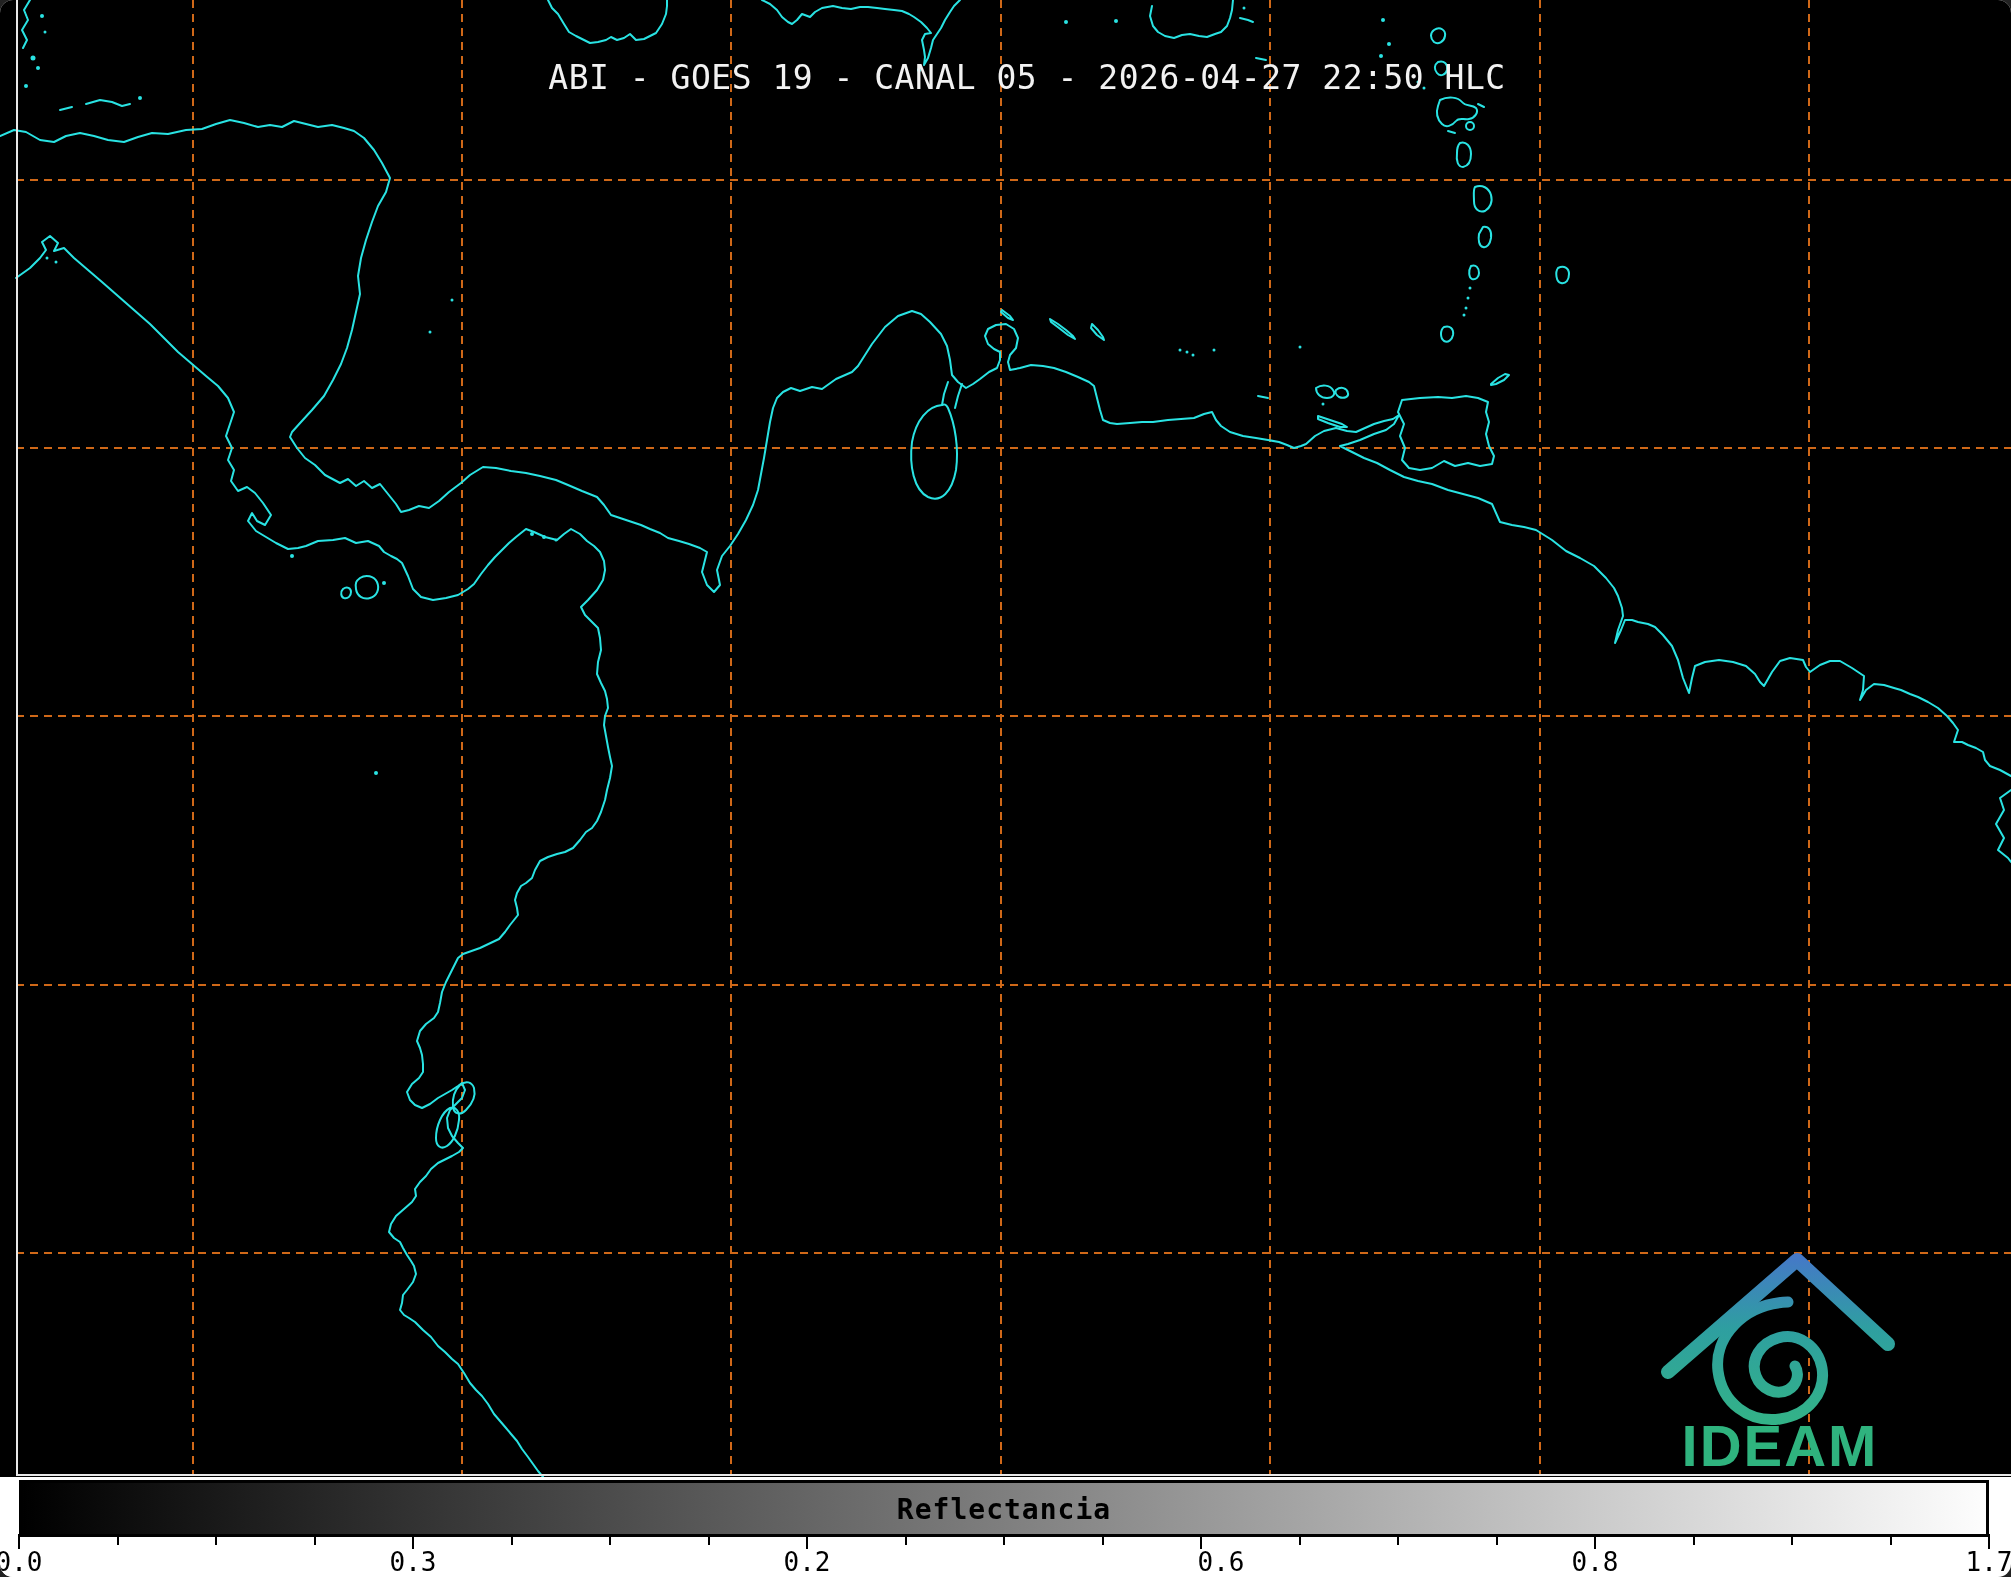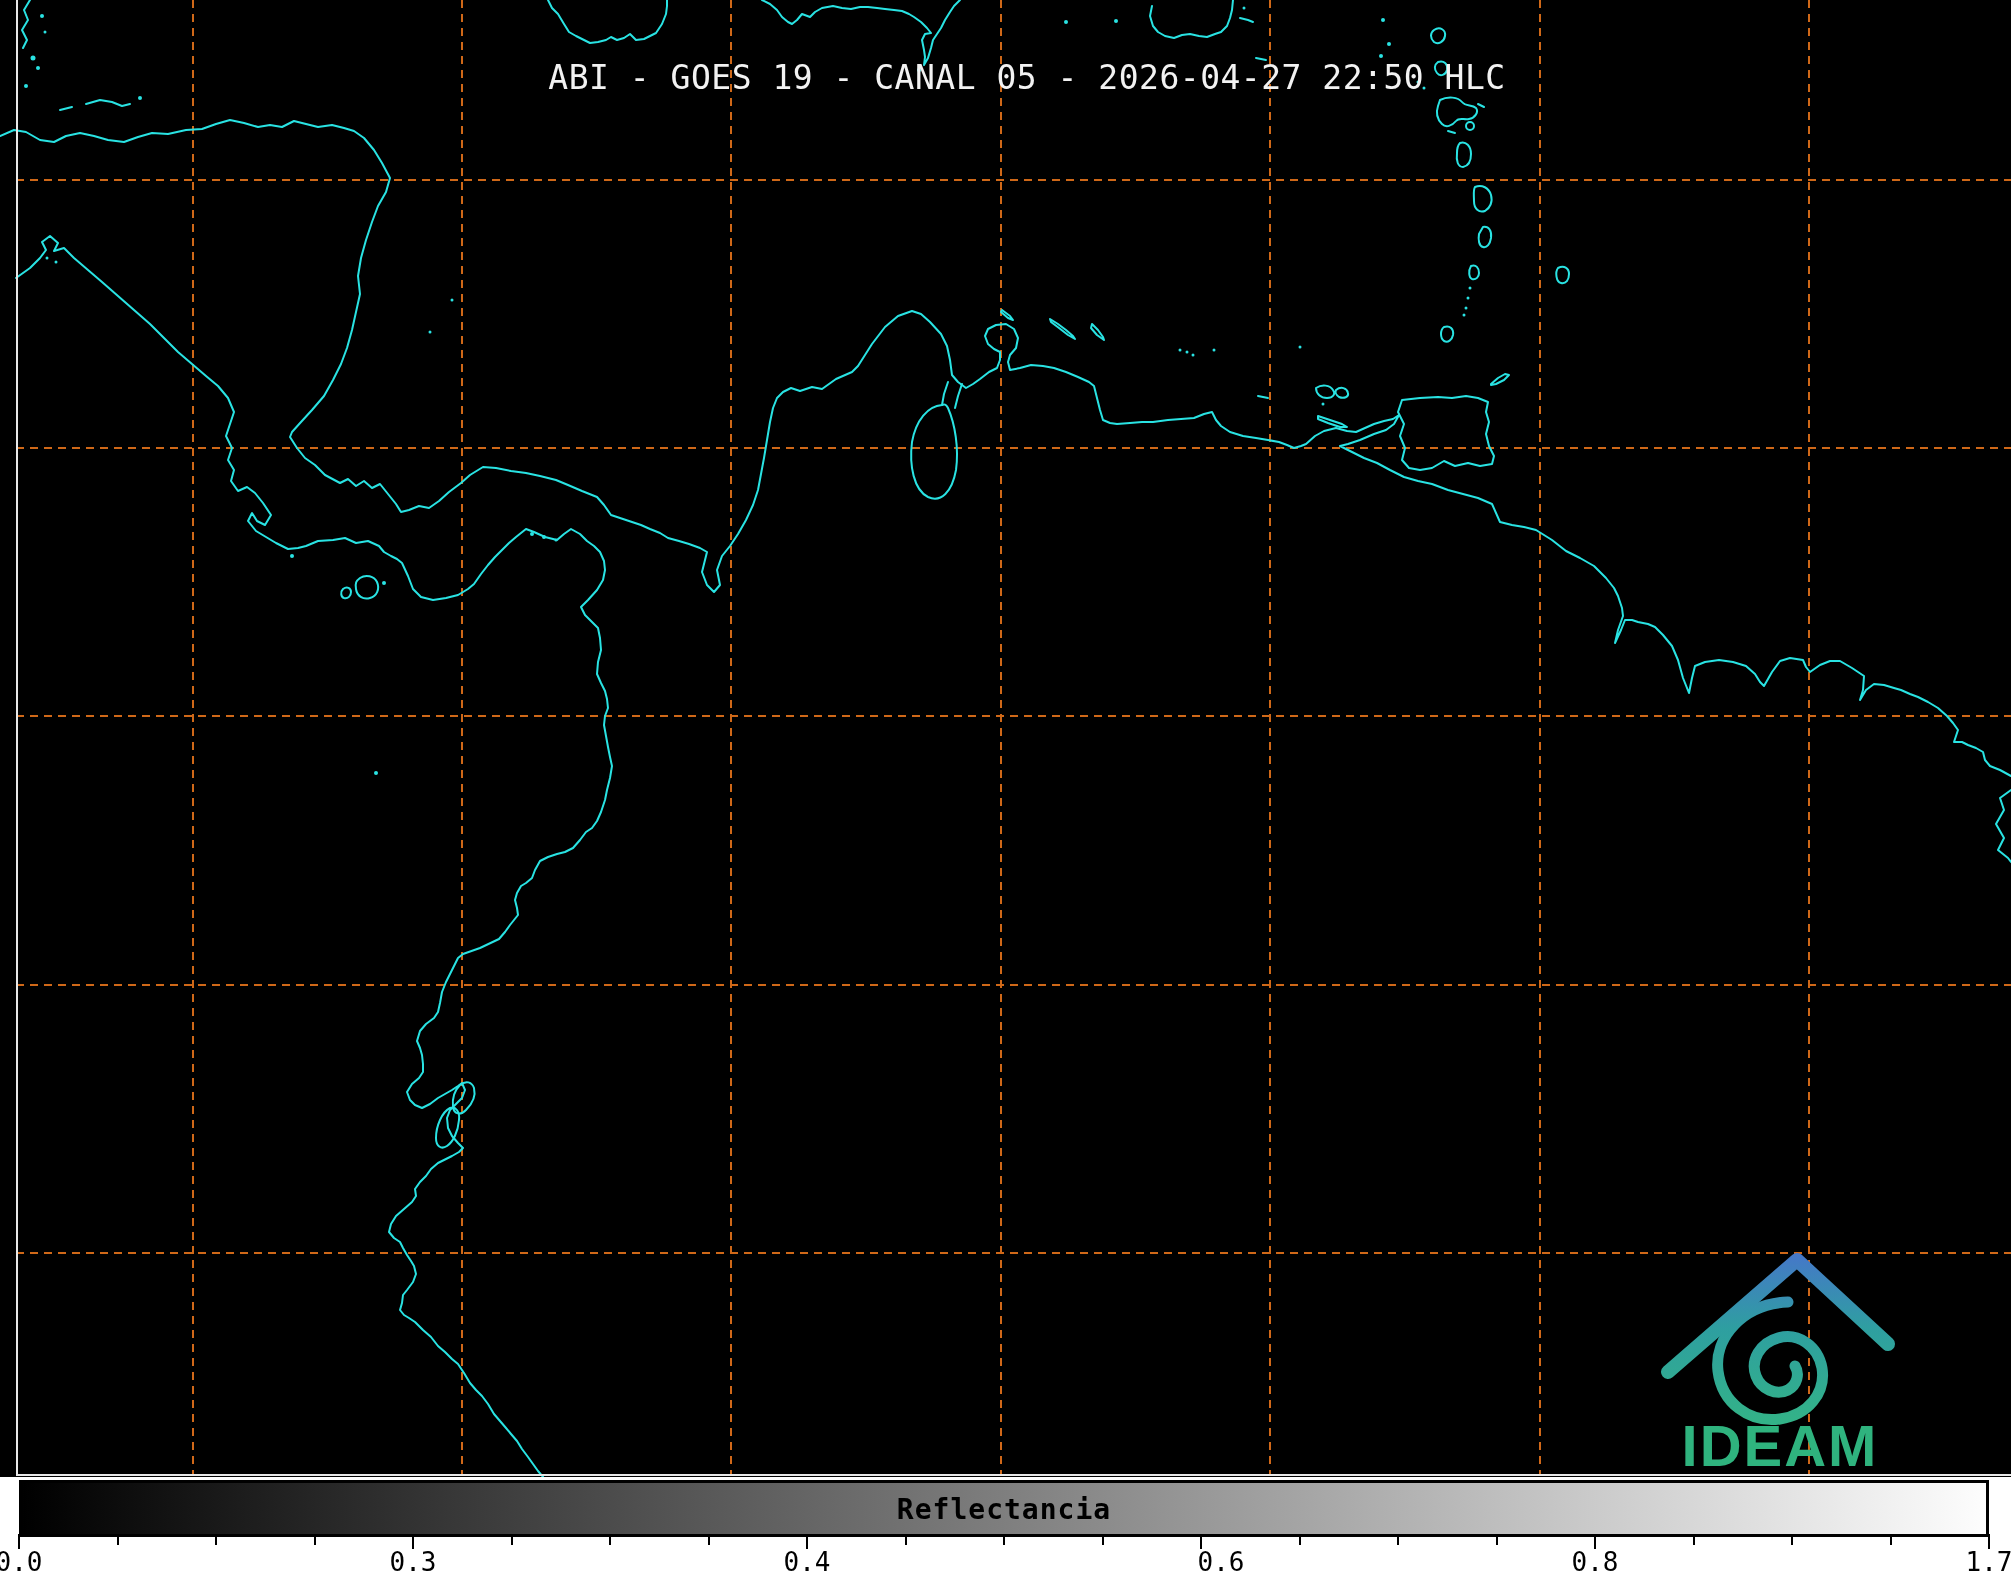--- a/index.html
+++ b/index.html
@@ -1,17 +1,17 @@
 <!DOCTYPE html>
 <html><head>
 <meta charset="utf-8">
 <style>
   html,body{margin:0;padding:0;background:#222;}
   .stage{position:relative;width:2011px;height:1577px;background:#ffffff;overflow:hidden;
-         font-family:"DejaVu Sans Mono","Liberation Mono",monospace;}
+         font-family:"DejaVu Sans Mono","Liberation Mono",monospace;border-radius:13px;}
   .map-area{position:absolute;left:0;top:0;width:2011px;height:1477px;background:#000;}
   .map-svg{position:absolute;left:0;top:0;}
   .map-title{position:absolute;top:58px;left:1027px;transform:translateX(-50%);
              color:#f2f2f2;font-size:33px;letter-spacing:0.5px;white-space:nowrap;}
   .spine-left{position:absolute;left:16px;top:0;width:2px;height:1476px;background:#e8e8e8;}
   .spine-bottom{position:absolute;left:16px;top:1474px;width:1995px;height:2px;background:#e8e8e8;}
   
   .cbar-strip{position:absolute;left:0;top:1477px;width:1810px;height:100px;background:#ffffff;}
   .cbar{position:absolute;left:19px;top:3px;width:1970px;height:57px;box-sizing:border-box;
         border:3px solid #000;background:linear-gradient(to right,#000000,#fdfdfd);}
@@ -170,20 +170,20 @@
         <div class="tick" style="left: 1298.5px; top: 57px; height: 11px;"></div>
         <div class="tick" style="left: 1397px; top: 57px; height: 11px;"></div>
         <div class="tick" style="left: 1495.5px; top: 57px; height: 11px;"></div>
         <div class="tick" style="left: 1594px; top: 57px; height: 15px;"></div>
         <div class="tick" style="left: 1692.5px; top: 57px; height: 11px;"></div>
         <div class="tick" style="left: 1791px; top: 57px; height: 11px;"></div>
         <div class="tick" style="left: 1889.5px; top: 57px; height: 11px;"></div>
         <div class="tick" style="left: 1988px; top: 57px; height: 15px;"></div>
         <div class="tick-label" style="left: 19px;">0.0</div>
         <div class="tick-label" style="left: 413px;">0.3</div>
-        <div class="tick-label" style="left: 807px;">0.4</div>
+        <div class="tick-label" style="left: 807px;">0.2</div>
         <div class="tick-label" style="left: 1201px; margin-left: 20px;">0.6</div>
         <div class="tick-label" style="left: 1595px;">0.8</div>
         <div class="tick-label" style="left: 1989px;">1.7</div>
       </div>
   </div>
 
 </div>
 
 </body></html>

